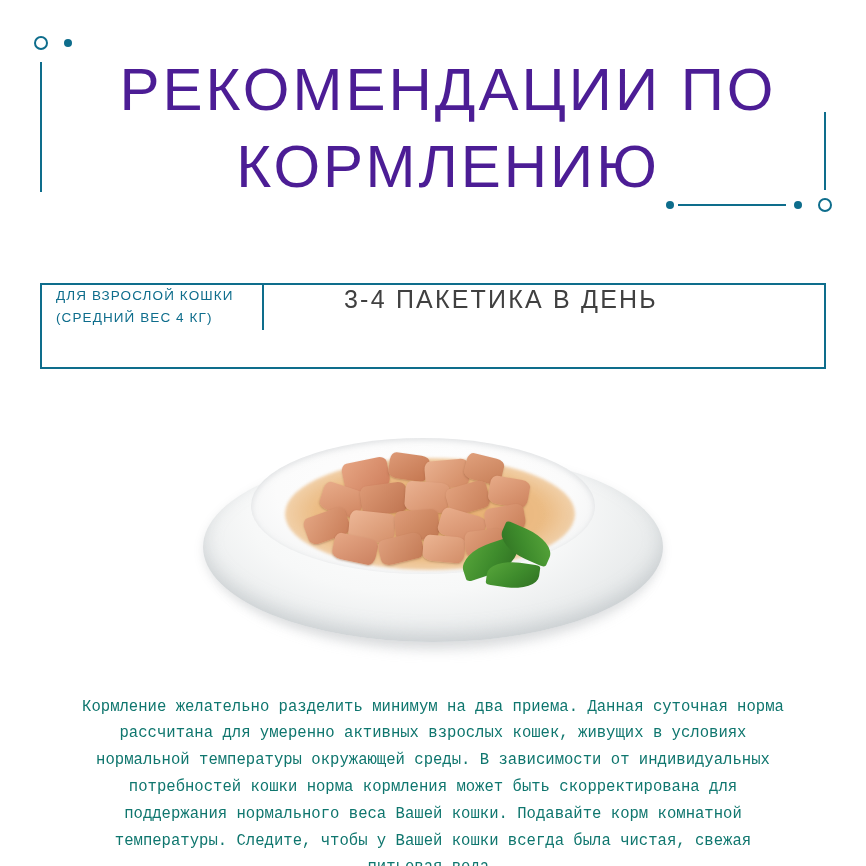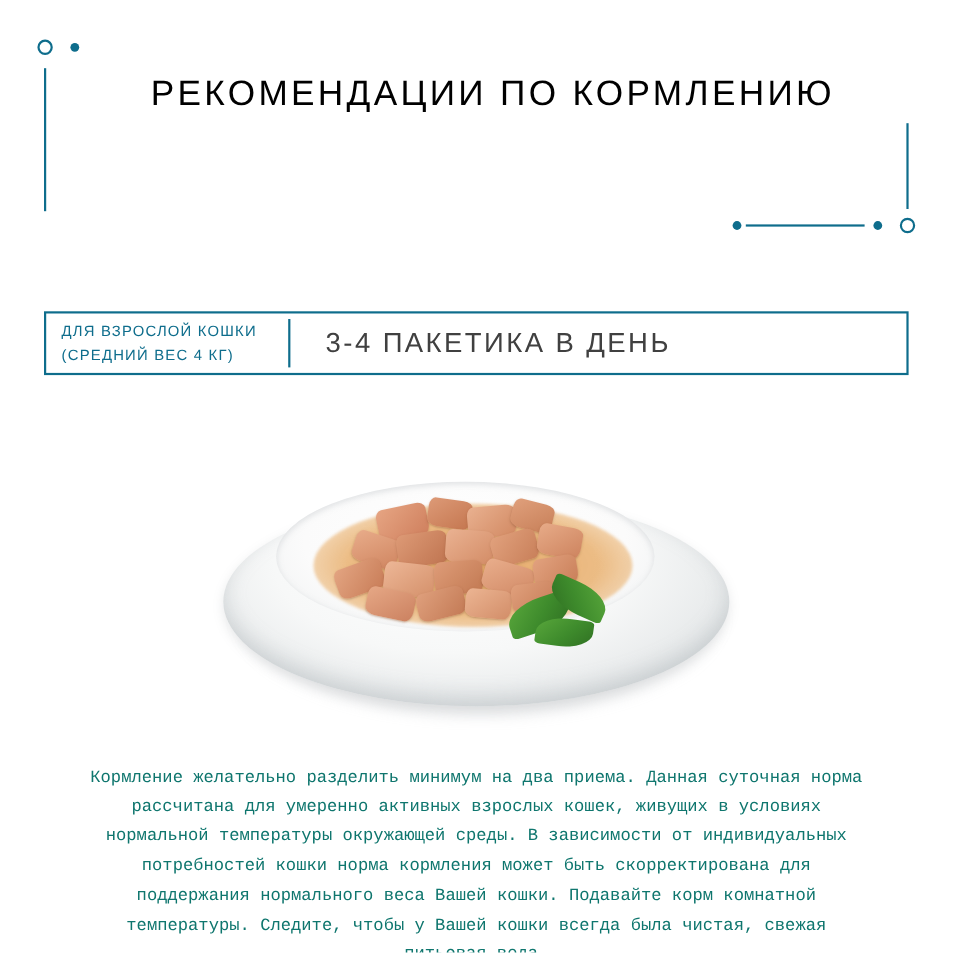--- a/index.html
+++ b/index.html
@@ -30,26 +30,26 @@
   }
 
   .title-block {
     position: absolute;
     left: 90px;
     right: 60px;
     top: 52px;
     text-align: center;
   }
   .title {
-    font-size: 32px;
+    font-size: 60px;
     letter-spacing: 3px;
     line-height: 1.28;
-    color: #000000;
+    color: #4c1d95;
     font-weight: 400;
-    margin: 12px;
+    margin: 0;
   }
 
   
   .deco {
     position: absolute;
     pointer-events: none;
   }
   .ring {
     position: absolute;
     width: 14px;
@@ -87,25 +87,26 @@
   .br-hline{ right: 80px; top: 204px; width: 108px; }
   .br-dot2 { right: 192px; top: 201px; }
   .br-vline{ right: 40px; top: 112px; height: 78px; }
 
   
   .dosage {
     position: absolute;
     left: 40px;
     right: 40px;
     top: 283px;
-    height: 58px;
+    height: 86px;
     border: 2px solid #0e6d8c;
     box-sizing: border-box;
     display: flex;
-    align-items: center;
+    align-items: flex-start;
+    gap: 48px;
   }
   .dosage-left {
     width: 222px;
     border-right: 2px solid #0e6d8c;
     box-sizing: border-box;
     display: flex;
     flex-direction: column;
     justify-content: center;
     padding: 0 14px;
   }

